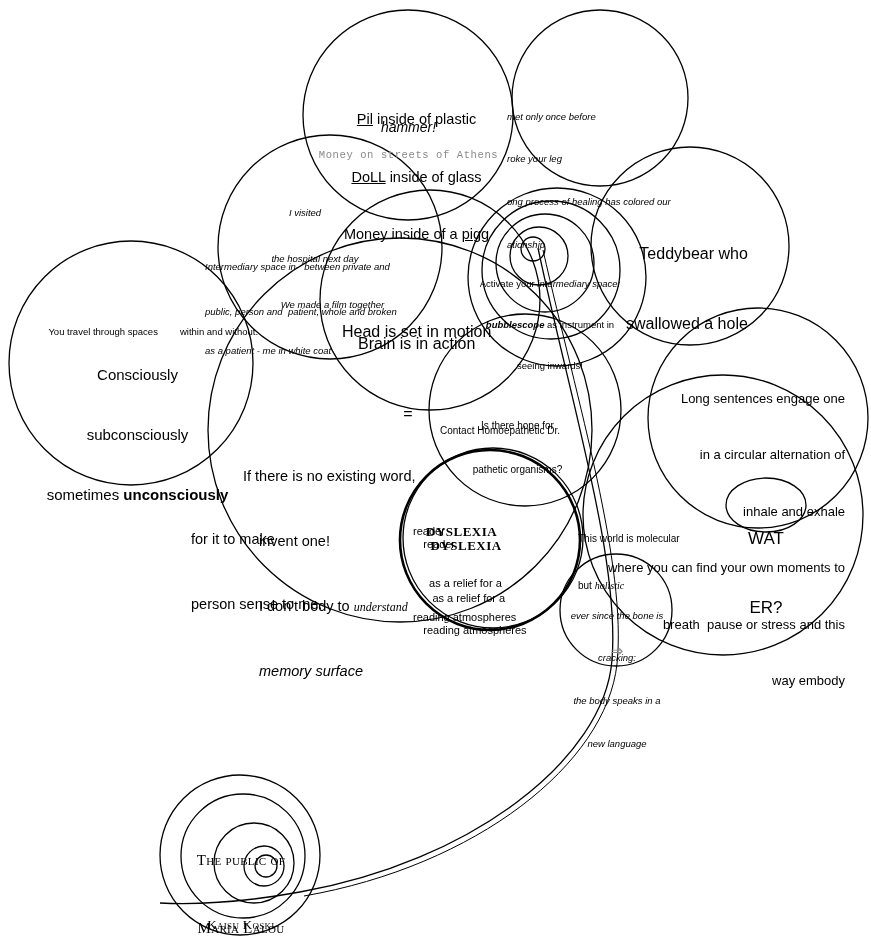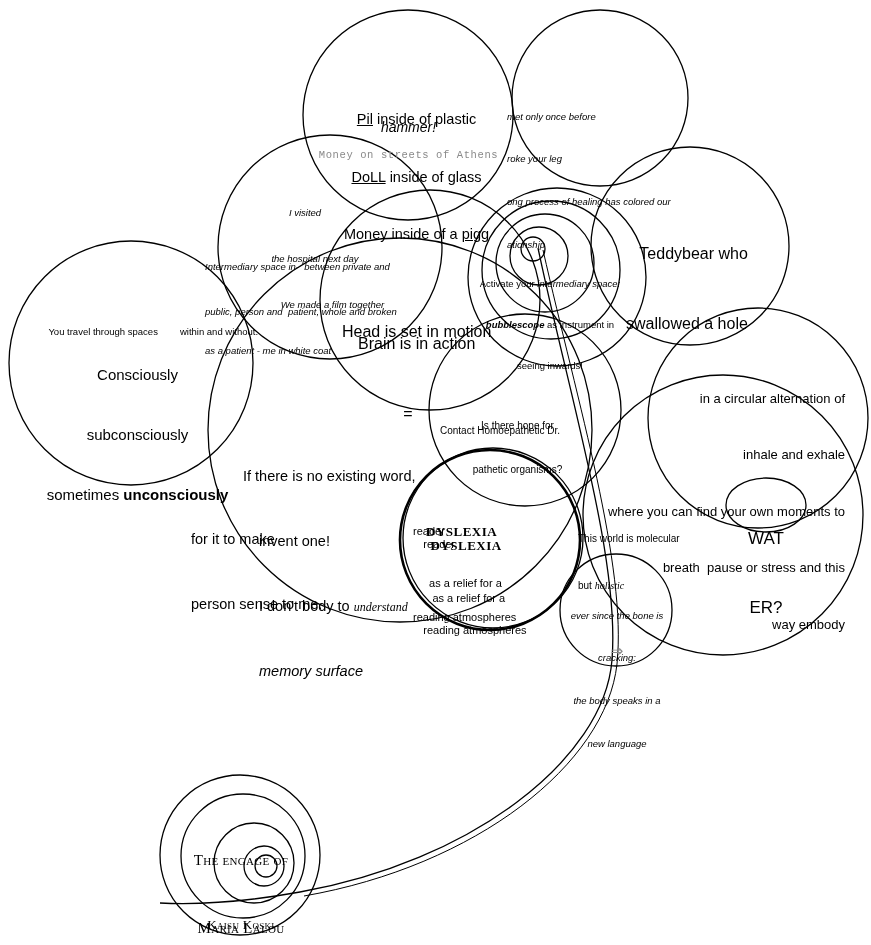--- a/index.html
+++ b/index.html
@@ -102,20 +102,21 @@
     <div><b class="ital bold">bubblescope</b><span> as instrument in</span></div>
     <div>seeing inwards!</div>
   </div>
 
   <div class="txt sans" style="left:626px;top:196px;font-size:16px;line-height:1.45;text-align:right;">
     <div>Teddybear who</div>
     <div>swallowed a hole</div>
   </div>
 
   <div class="txt sans rt" style="left:560px;top:352px;width:285px;font-size:13px;line-height:1.45;">
+    <div>Long sentences engage one</div>
     <div>in a circular alternation of</div>
     <div>inhale and exhale</div>
     <div>where you can find your own moments to</div>
     <div>breath  pause or stress and this</div>
     <div>way embody</div>
   </div>
 
   <div class="txt sans ctr" style="left:455px;top:390px;width:125px;font-size:10px;line-height:1.45;">
     <div>Is there hope for</div>
     <div>pathetic organisms?</div>
@@ -163,21 +164,21 @@
 
   <div class="txt sans ital ctr" style="left:562px;top:580px;width:110px;font-size:9.5px;line-height:1.5;">
     <div>ever since the bone is</div>
     <div>cracking:</div>
     <div>the body speaks in a</div>
     <div>new language</div>
   </div>
   <div class="txt sans ctr grey" style="left:562px;top:641px;width:110px;font-size:15px;">⇒</div>
 
   <div class="txt serif sc ctr" style="left:186px;top:804px;width:110px;font-size:15px;line-height:1.5;letter-spacing:0.3px;">
-    <div>The engage of</div>
+    <div>The public of</div>
     <div>Maria Lalou</div>
   </div>
   <div class="txt serif sc ctr" style="left:196px;top:880px;width:90px;font-size:13px;line-height:1.4;letter-spacing:0.3px;">
     <div>Kaisu Koski</div>
     
   </div>
 
 </div>
 
 </body></html>

